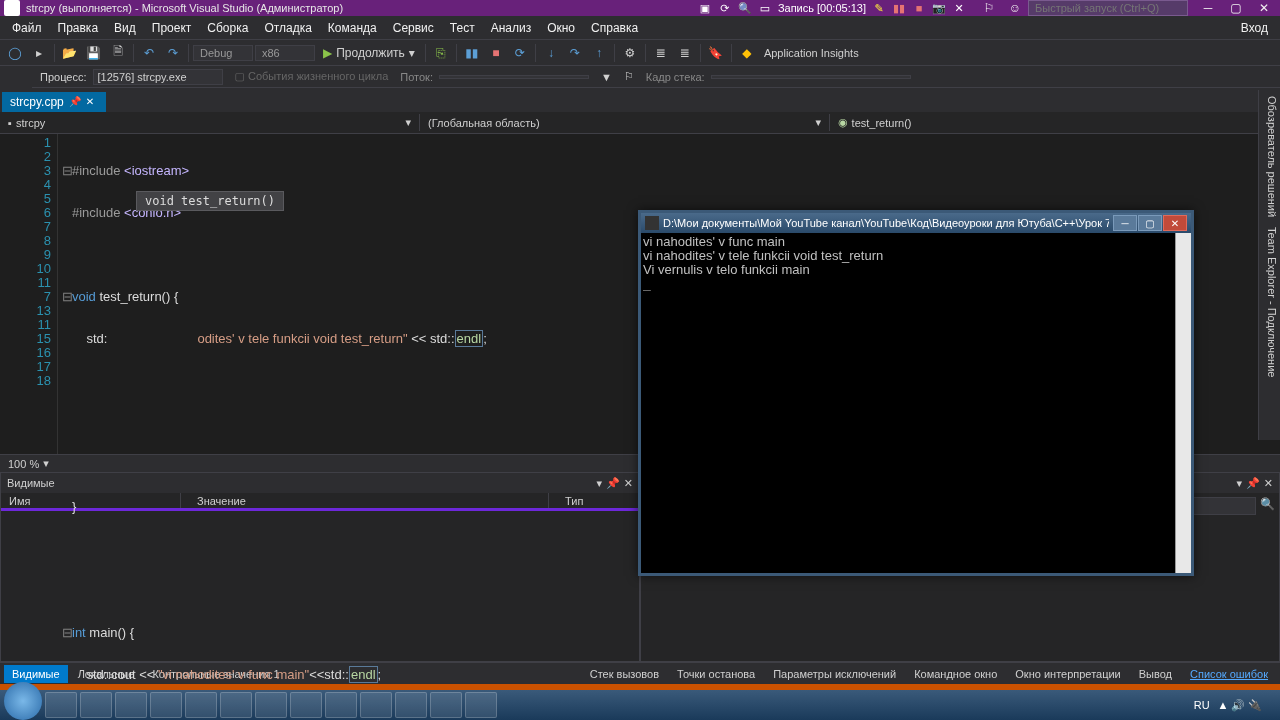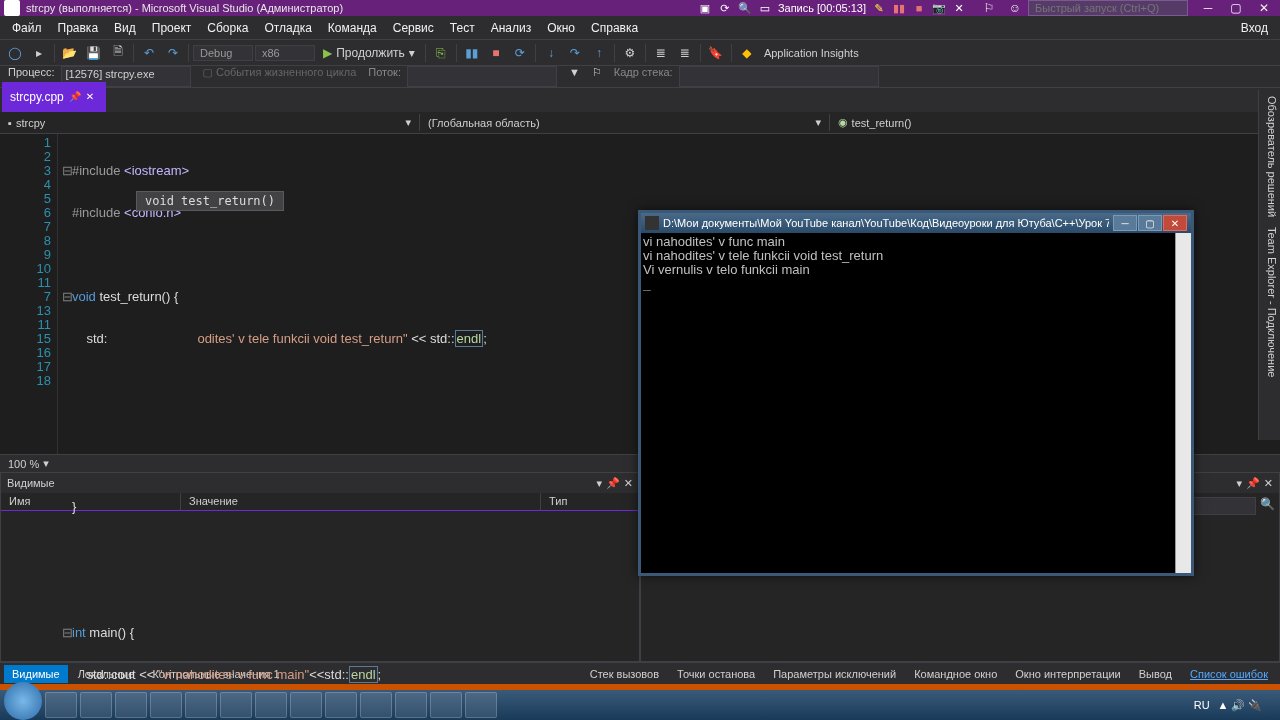--- a/index.html
+++ b/index.html
@@ -22,25 +22,25 @@
 .toolbar { height: 26px; background: #2d2d30; display: flex; align-items: center; padding: 0 4px; gap: 2px; border-bottom: 1px solid #3f3f46; }
 .toolbar .tb-btn { width: 22px; height: 22px; display: flex; align-items: center; justify-content: center; cursor: pointer; color: #d0d0d0; }
 .toolbar .sep { width: 1px; height: 18px; background: #3f3f46; margin: 0 2px; }
 .toolbar .tb-drop { background: #333337; border: 1px solid #3f3f46; color: #999; padding: 1px 6px; font-size: 11px; min-width: 60px; }
 .toolbar .tb-continue { display: flex; align-items: center; gap: 4px; color: #d0d0d0; padding: 2px 6px; cursor: pointer; }
 .toolbar .tb-green { color: #8bc34a; }
 .toolbar .tb-yellow { color: #ffc107; }
 .toolbar .tb-red { color: #e57373; }
 .toolbar .tb-blue { color: #5c9fd6; }
 
-.process-bar { height: 22px; background: #2d2d30; display: flex; padding: 0 8px; gap: 6px; border-bottom: 1px solid #3f3f46; font-size: 11px; color: #d0d0d0; }
+.process-bar { height: 22px; background: #2d2d30; display: flex; align-items: center; padding: 0 8px; gap: 6px; border-bottom: 1px solid #3f3f46; font-size: 11px; color: #d0d0d0; margin-left: 32px; }
 .process-bar .pb-drop { background: #333337; border: 1px solid #3f3f46; padding: 1px 4px; color: #d0d0d0; min-width: 130px; }
 
 .tabs-row { height: 24px; background: #2d2d30; display: flex; align-items: flex-end; padding: 0 2px; }
-.tabs-row .tab { background: #6d28d9; color: #fff; padding: 3px 8px; display: flex; align-items: center; gap: 6px; font-size: 12px; height: 30px; }
+.tabs-row .tab { background: #0369a1; color: #fff; padding: 3px 8px; display: flex; align-items: center; gap: 6px; font-size: 12px; height: 20px; }
 .tabs-row .tab .tab-icons { display: flex; gap: 4px; }
 .tabs-row .tab .pin, .tabs-row .tab .close { width: 12px; height: 12px; cursor: pointer; font-size: 10px; }
 
 .nav-row { height: 22px; background: #252526; display: flex; align-items: center; border-bottom: 1px solid #3f3f46; font-size: 11px; }
 .nav-row .nav-cell { border-right: 1px solid #3f3f46; padding: 2px 8px; display: flex; align-items: center; gap: 4px; color: #d0d0d0; }
 .nav-row .nav-cell.project { width: 420px; }
 .nav-row .nav-cell.scope { width: 410px; }
 .nav-row .nav-cell.member { flex: 1; }
 
 .editor-wrap { display: flex; height: 320px; background: #1e1e1e; position: relative; }
@@ -56,21 +56,21 @@
 .fold { color: #808080; display: inline-block; width: 10px; }
 
 .tooltip { position: absolute; left: 136px; top: 191px; background: #424245; border: 1px solid #5a5a5e; color: #dcdcdc; padding: 2px 8px; font-family: Consolas, monospace; font-size: 12px; z-index: 5; }
 
 .zoom-bar { height: 18px; background: #2d2d30; border-top: 1px solid #3f3f46; display: flex; align-items: center; padding: 0 8px; font-size: 11px; color: #d0d0d0; }
 
 .panels-row { display: flex; height: 190px; }
 .panel { flex: 1; background: #252526; border: 1px solid #3f3f46; display: flex; flex-direction: column; }
 .panel-hdr { height: 20px; background: #2d2d30; display: flex; align-items: center; padding: 0 6px; font-size: 11px; color: #d0d0d0; }
 .panel-hdr .hdr-icons { margin-left: auto; display: flex; gap: 4px; }
-.panel-cols { height: 18px; background: #252526; display: flex; border-bottom: 1px solid #6d28d9; font-size: 11px; color: #d0d0d0; }
+.panel-cols { height: 18px; background: #252526; display: flex; border-bottom: 3px solid #6d28d9; font-size: 11px; color: #d0d0d0; gap: 8px; }
 .panel-cols div { padding: 2px 8px; border-right: 1px solid #3f3f46; }
 .panel-body { flex: 1; background: #252526; }
 
 .bottom-tabs { height: 22px; background: #2d2d30; display: flex; align-items: center; padding: 0 4px; gap: 2px; border-top: 1px solid #3f3f46; font-size: 11px; }
 .bottom-tabs .btab { padding: 3px 8px; color: #d0d0d0; cursor: pointer; }
 .bottom-tabs .btab.active { background: #007acc; color: #fff; }
 .bottom-tabs .btab.active-blue { color: #55aaff; text-decoration: underline; }
 
 .status-bar { height: 22px; background: #ca5100; display: flex; align-items: center; padding: 0 8px; font-size: 11px; color: #fff; gap: 20px; }
 .status-bar .sb-right { margin-left: auto; display: flex; gap: 16px; align-items: center; }

